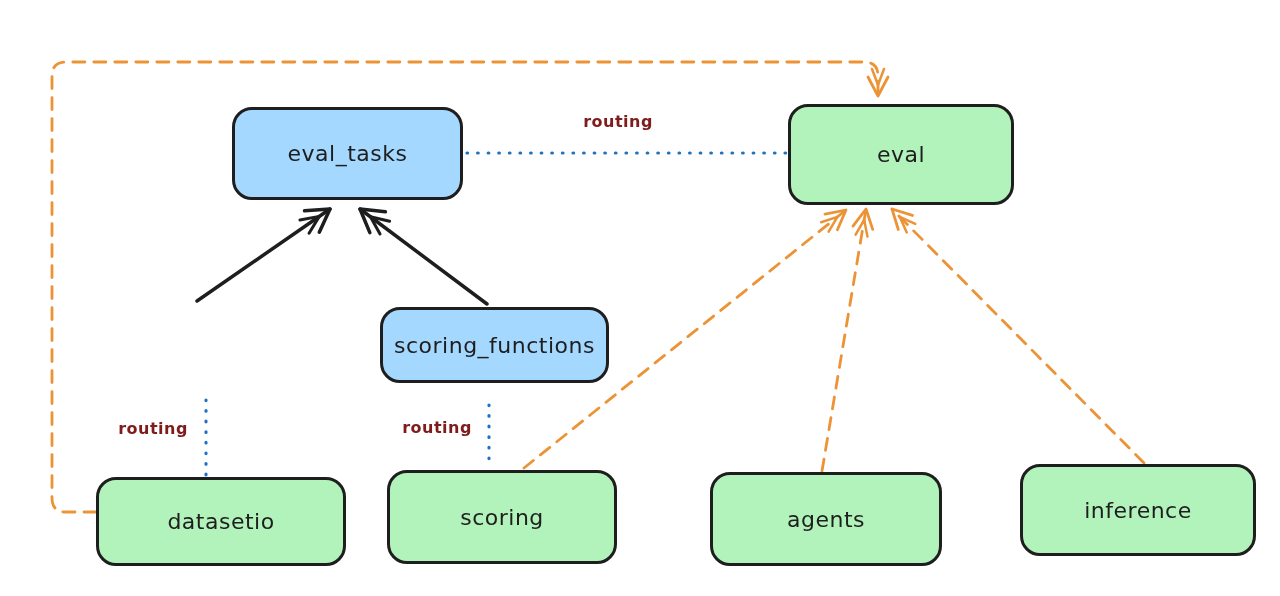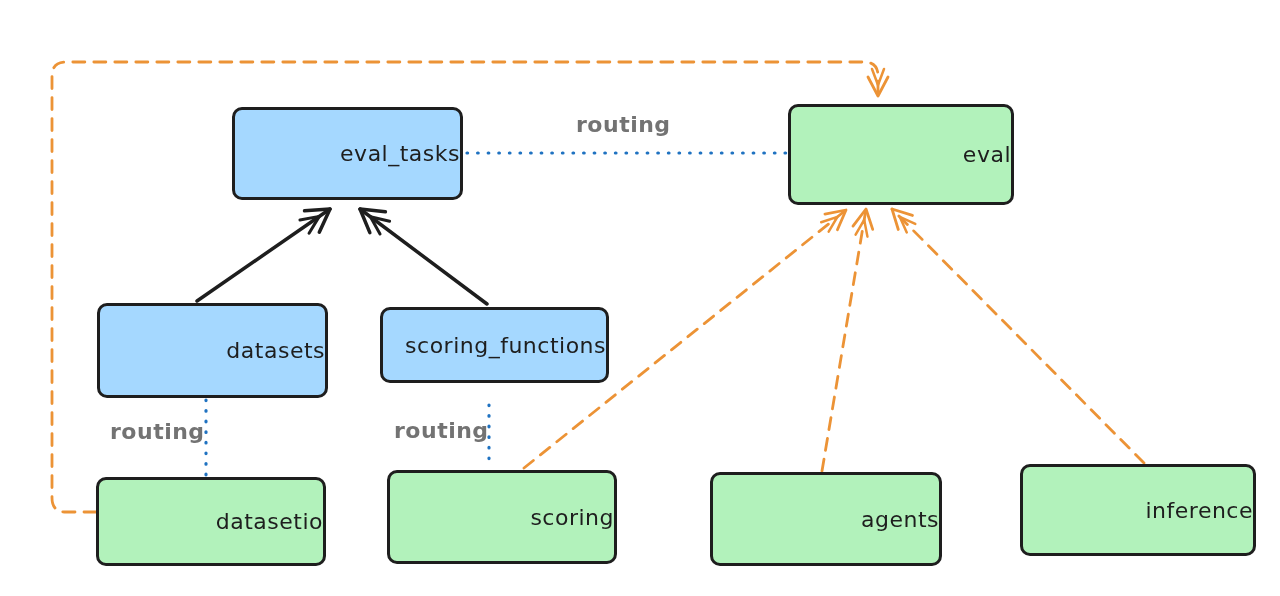--- a/index.html
+++ b/index.html
@@ -20,50 +20,50 @@
     left: 0; top: 0;
     width: 1280px; height: 596px;
     z-index: 1;
     pointer-events: none;
   }
   .node {
     position: absolute;
     z-index: 2;
     box-sizing: border-box;
     border: 3px solid #1e1e1e;
-    border-radius: 10px;
+    border-radius: 20px;
     display: flex;
     align-items: center;
-    justify-content: flex-end;
+    justify-content: center;
     font-size: 22px;
     color: #1e1e1e;
     letter-spacing: 0.5px;
   }
   .node.blue  { background: #a5d8ff; }
   .node.green { background: #b2f2bb; }
 
   .edge-label {
     position: absolute;
     z-index: 3;
-    color: #737373;
-    font-size: 22px;
+    color: #7f1d1d;
+    font-size: 16px;
     font-weight: 600;
     letter-spacing: 0.5px;
     text-align: center;
     white-space: nowrap;
   }
   #label-routing-top      { left: 576px; top: 112px; width: 84px; }
   #label-routing-datasets { left: 110px; top: 419px; width: 86px; }
   #label-routing-scoring  { left: 394px; top: 418px; width: 86px; }
 
   #node-eval-tasks        { left:  232px; top: 107px; width: 231px; height:  93px; }
   #node-eval              { left:  788px; top: 104px; width: 226px; height: 101px; }
   #node-datasets          { left:   97px; top: 303px; width: 231px; height:  95px; }
   #node-scoring-functions { left:  380px; top: 307px; width: 229px; height:  76px; }
-  #node-datasetio         { left:   96px; top: 477px; width: 230px; height:  89px; }
+  #node-datasetio         { left:   96px; top: 477px; width: 250px; height:  89px; }
   #node-scoring           { left:  387px; top: 470px; width: 230px; height:  94px; }
   #node-agents            { left:  710px; top: 472px; width: 232px; height:  94px; }
   #node-inference         { left: 1020px; top: 464px; width: 236px; height:  92px; }
 </style>
 </head>
 <body>
 
 <div id="canvas">
 
   <svg id="edges-svg" viewBox="0 0 1280 596" xmlns="http://www.w3.org/2000/svg">
@@ -90,23 +90,20 @@
     <path d="M 822 471 L 866 209" fill="none" stroke="#ec9336" stroke-width="2.8" stroke-dasharray="12 9" stroke-linecap="round" marker-end="url(#ah-orange)"></path>
     <path d="M 1144 463 L 892 209" fill="none" stroke="#ec9336" stroke-width="2.8" stroke-dasharray="12 9" stroke-linecap="round" marker-end="url(#ah-orange)"></path>
   </svg>
 
   <div id="node-eval-tasks" class="node blue">
     <span>eval_tasks</span>
   </div>
   <div id="node-eval" class="node green">
     <span>eval</span>
   </div>
-  <div id="node-datasets" class="node blue">
-    <span>datasets</span>
-  </div>
   <div id="node-scoring-functions" class="node blue">
     <span>scoring_functions</span>
   </div>
   <div id="node-datasetio" class="node green">
     <span>datasetio</span>
   </div>
   <div id="node-scoring" class="node green">
     <span>scoring</span>
   </div>
   <div id="node-agents" class="node green">

